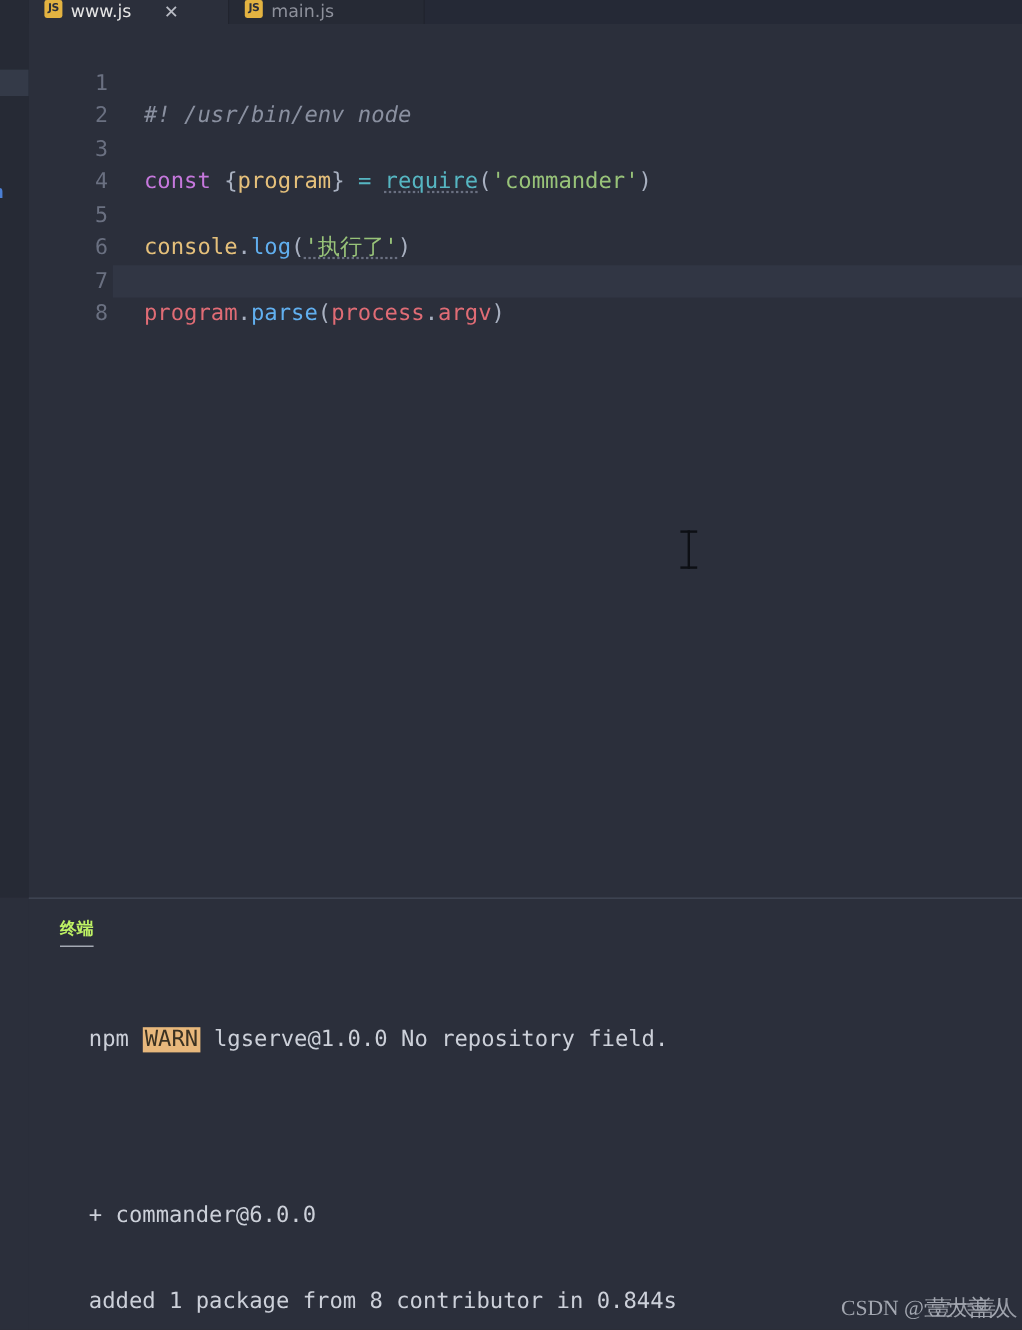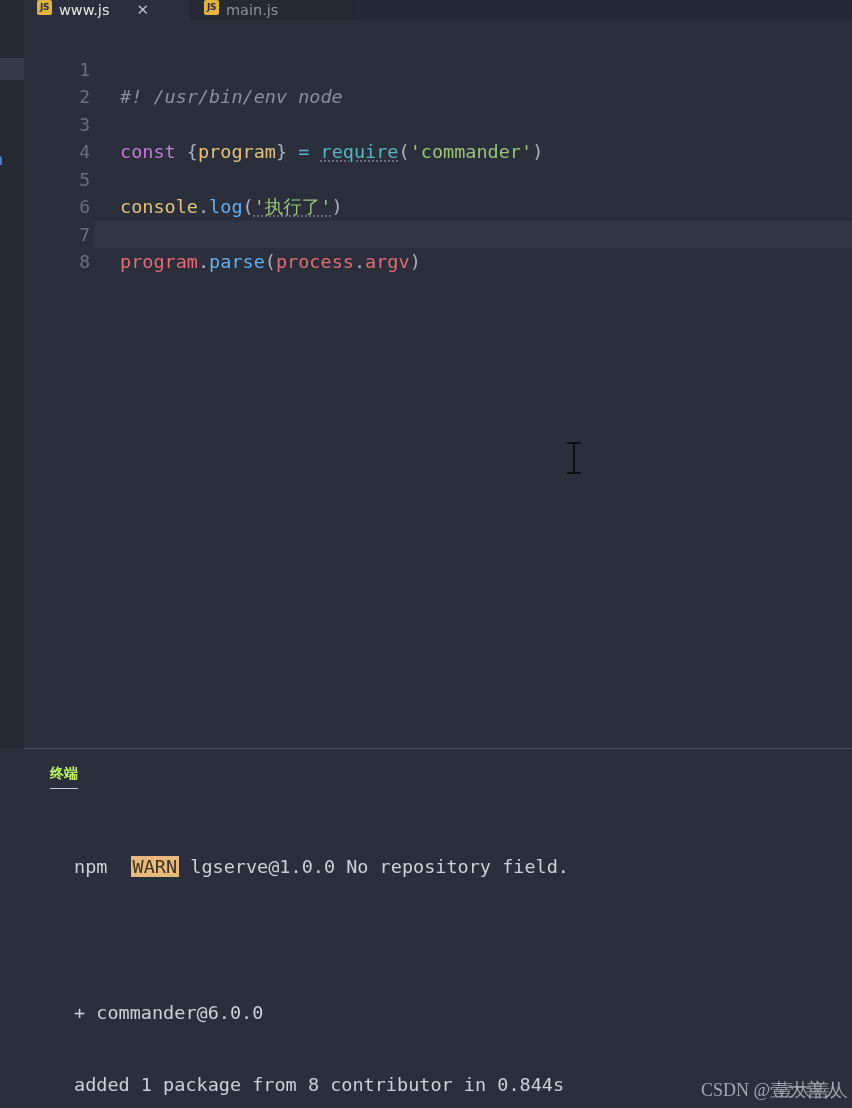--- a/index.html
+++ b/index.html
@@ -126,21 +126,21 @@
     content: ""; position: absolute; left: 0; right: 0; bottom: 0;
     height: 1.5px; background: #c3c7d1;
   }
   .term-body {
     position: absolute; left: 50px; top: 58px; right: 8px; bottom: 0;
     font-family: "DejaVu Sans Mono", "Liberation Mono", monospace;
     font-size: 18.5px; line-height: 24.2px; color: #ccd0d9;
     white-space: pre; overflow: hidden;
   }
   .t-line { height: 24.2px; }
-  .t-warn  { background: #e8b87c; color: #3b3222; padding: 0 2px; margin-left: 12px; }
+  .t-warn  { background: #e8b87c; color: #3b3222; padding: 0 2px; }
 
   
   .watermark {
     position: absolute; right: 10px; bottom: 6px;
     font-family: Liberation Serif, serif; font-size: 18px;
     color: #b9bdc6; opacity: .85; white-space: nowrap;
     pointer-events: none; user-select: none;
   }
   .wm-cn { position: relative; display: inline-block; }
   .wm-cn .a { filter: blur(.4px); }

